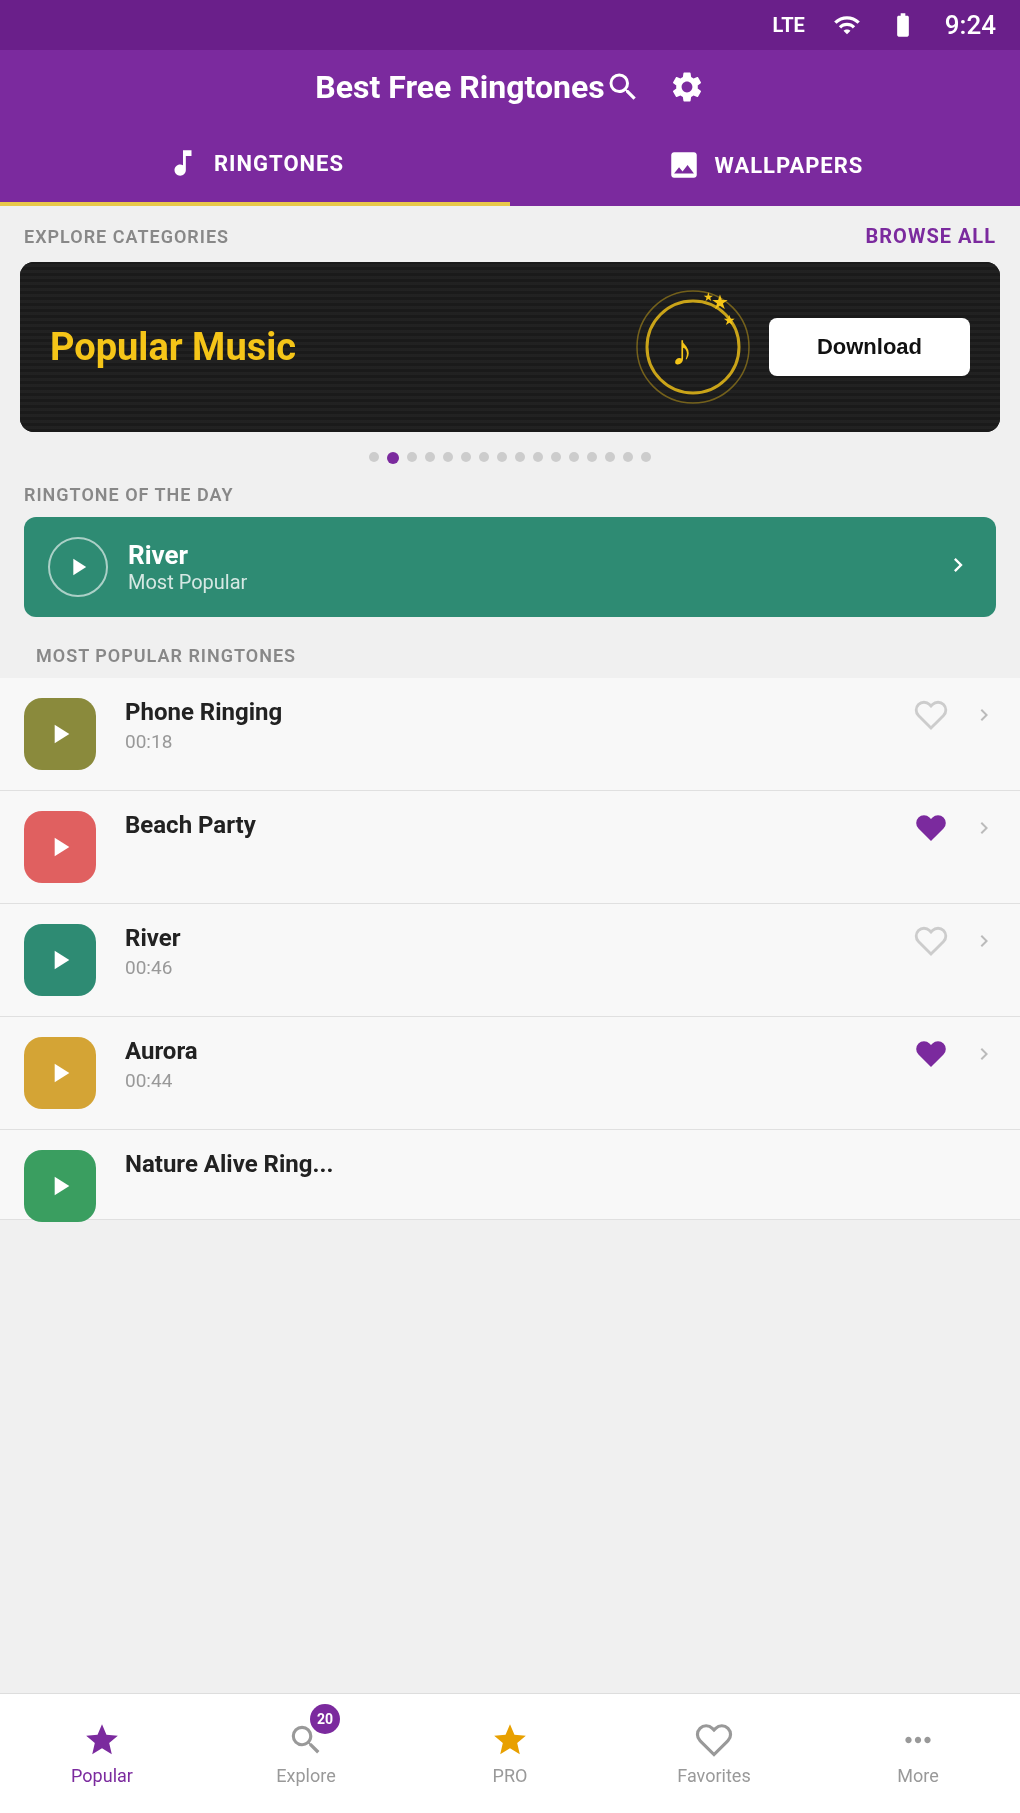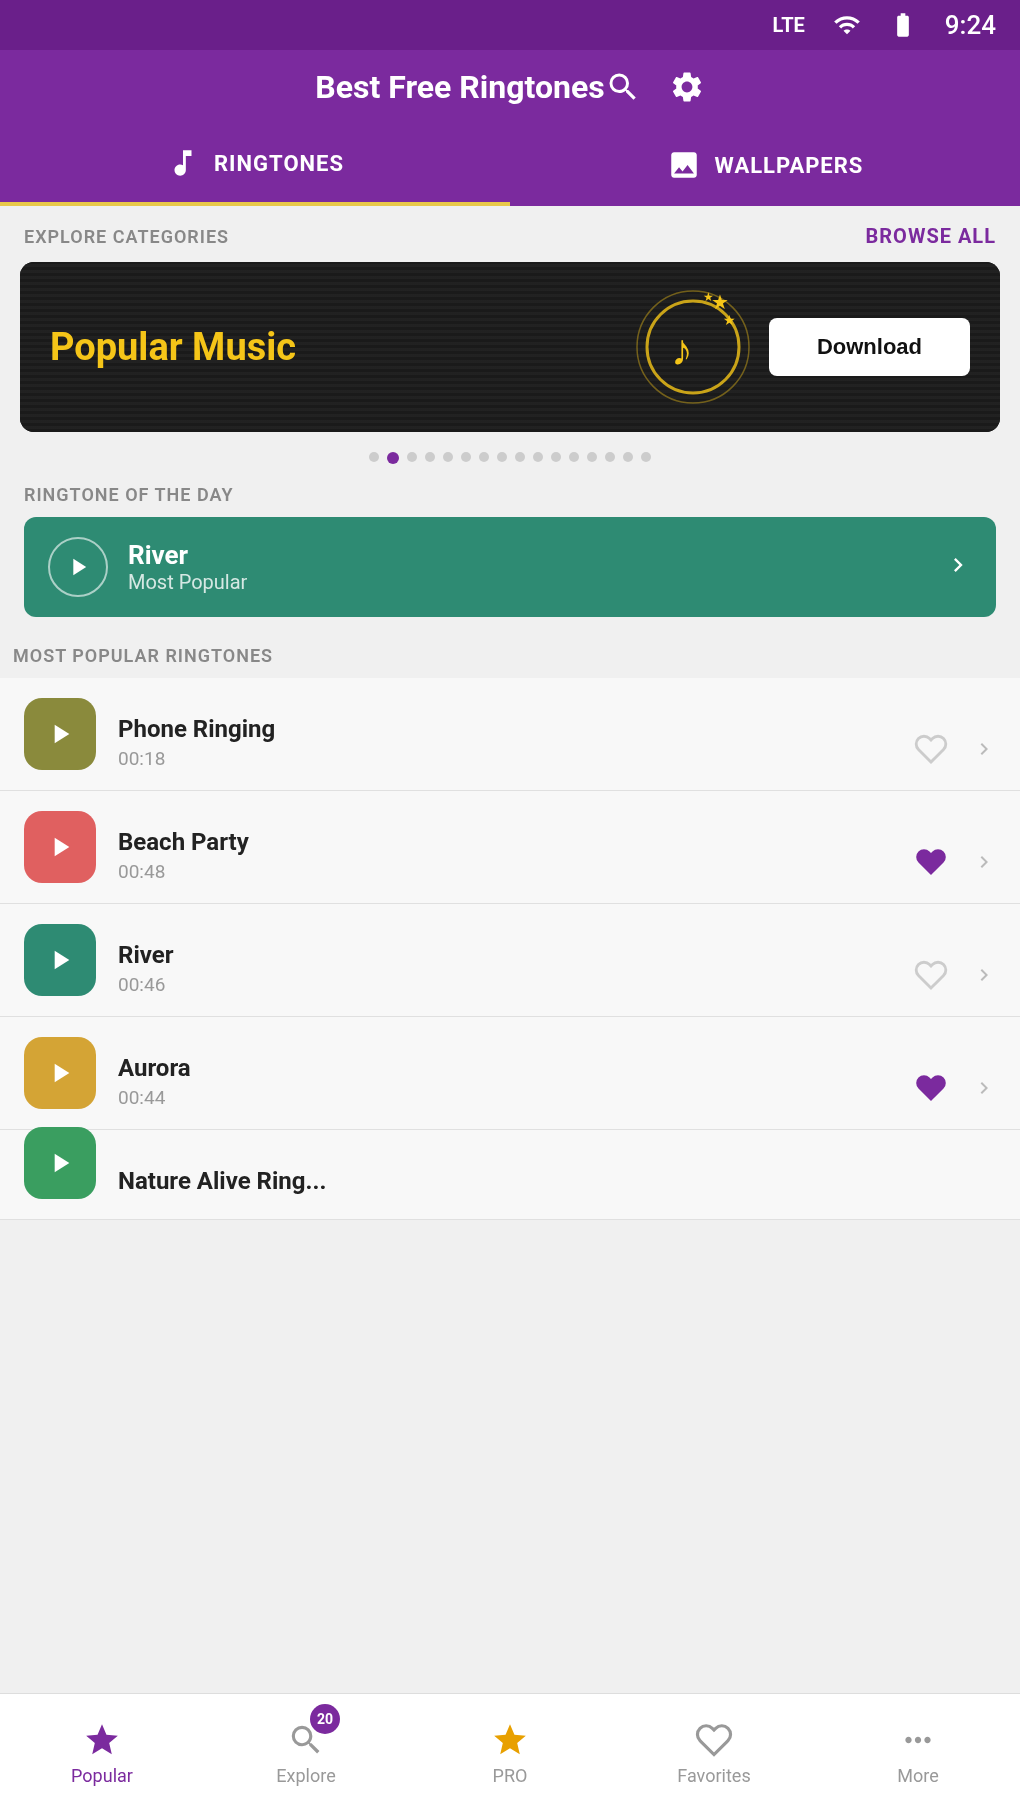--- a/index.html
+++ b/index.html
@@ -212,37 +212,38 @@
     }
     .rotd-arrow svg {
       width: 28px;
       height: 28px;
       fill: white;
     }
 
     
     .popular-section {
       background: #f0f0f0;
-      padding: 14px 13px 6px;
+      padding: 14px 36px 6px;
     }
     .popular-label {
       font-size: 18px;
       color: #888;
       font-weight: 600;
       letter-spacing: 1px;
       margin-bottom: 6px;
     }
 
     
     .ringtone-item {
       background: #f8f8f8;
       display: flex;
-      align-items: flex-end;
+      align-items: flex-start;
       padding: 20px 24px;
       border-bottom: 1px solid #e0e0e0;
+      gap: 7px;
     }
     .rt-play-btn {
       width: 72px;
       height: 72px;
       border-radius: 18px;
       display: flex;
       align-items: center;
       justify-content: center;
       margin-right: 22px;
       flex-shrink: 0;
@@ -469,21 +470,20 @@
     </div>
 
     <div class="ringtone-item">
       <div class="rt-play-btn" style="background:#e06060;">
         <svg viewBox="0 0 24 24">
             <path d="M8 5v14l11-7z"></path>
           </svg>
       </div>
       <div class="rt-info">
         <div class="rt-name">Beach Party</div>
-        <div class="rt-duration">00:48</div>
       </div>
       <div class="rt-actions">
         <div class="rt-heart">
           <svg viewBox="0 0 24 24" fill="#7b2a9e">
               <path d="M20.84 4.61a5.5 5.5 0 0 0-7.78 0L12 5.67l-1.06-1.06a5.5 5.5 0 0 0-7.78 7.78l1.06 1.06L12 21.23l7.78-7.78 1.06-1.06a5.5 5.5 0 0 0 0-7.78z"></path>
             </svg>
         </div>
         <div class="rt-arrow">
           <svg viewBox="0 0 24 24">
               <path d="M10 6L8.59 7.41 13.17 12l-4.58 4.59L10 18l6-6z"></path>

